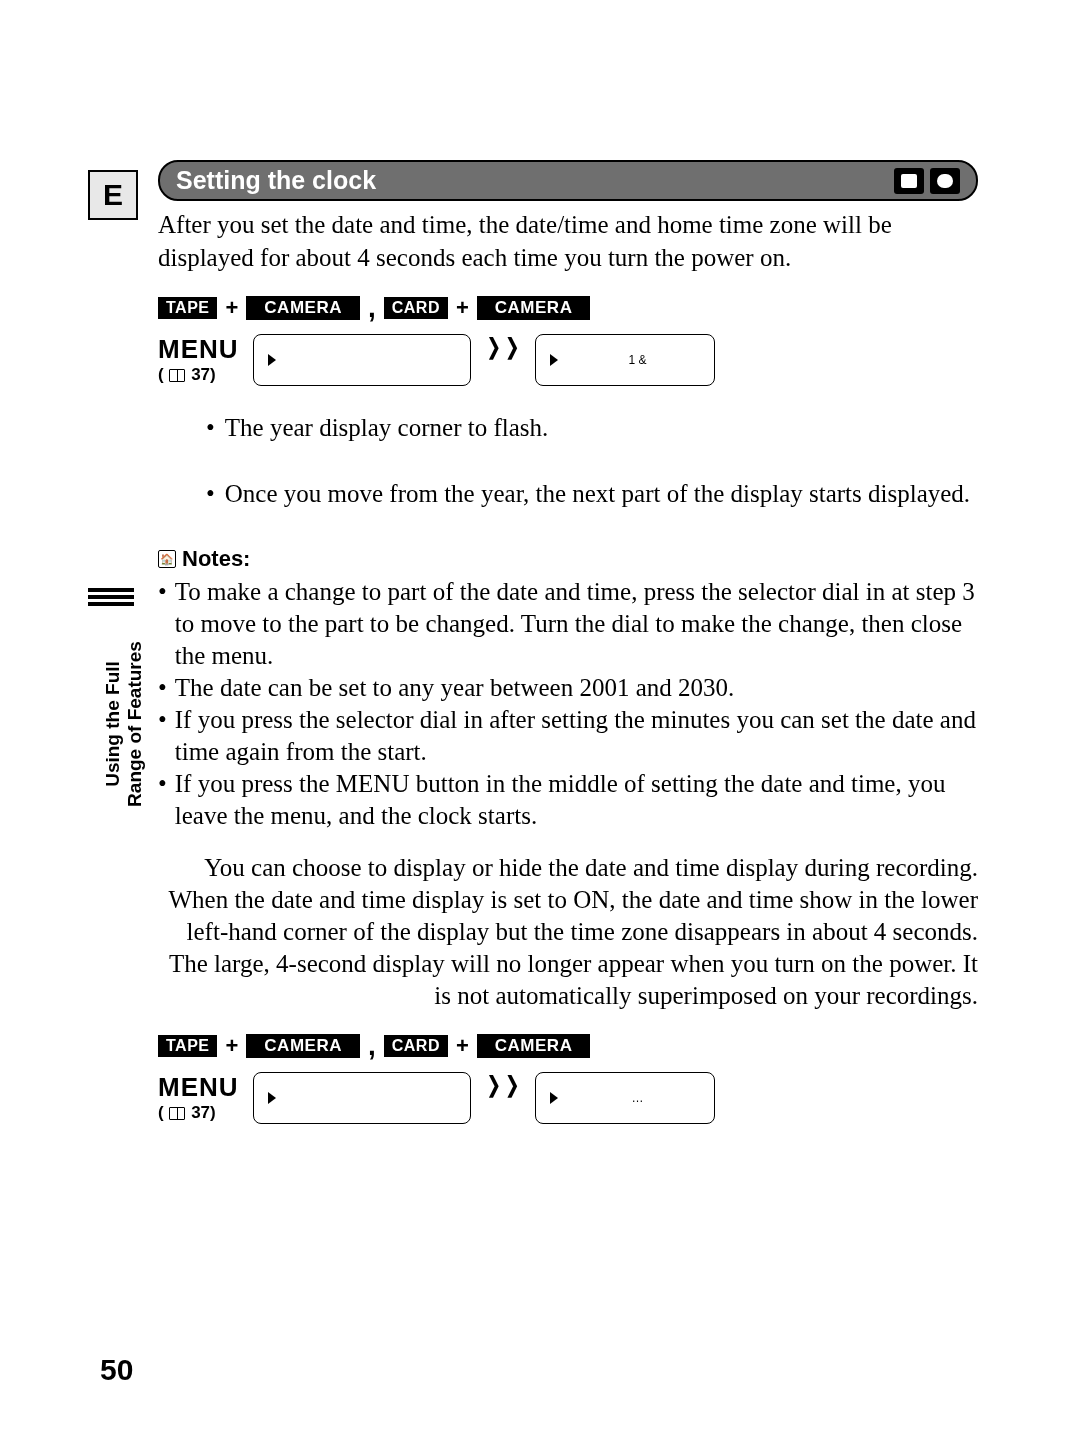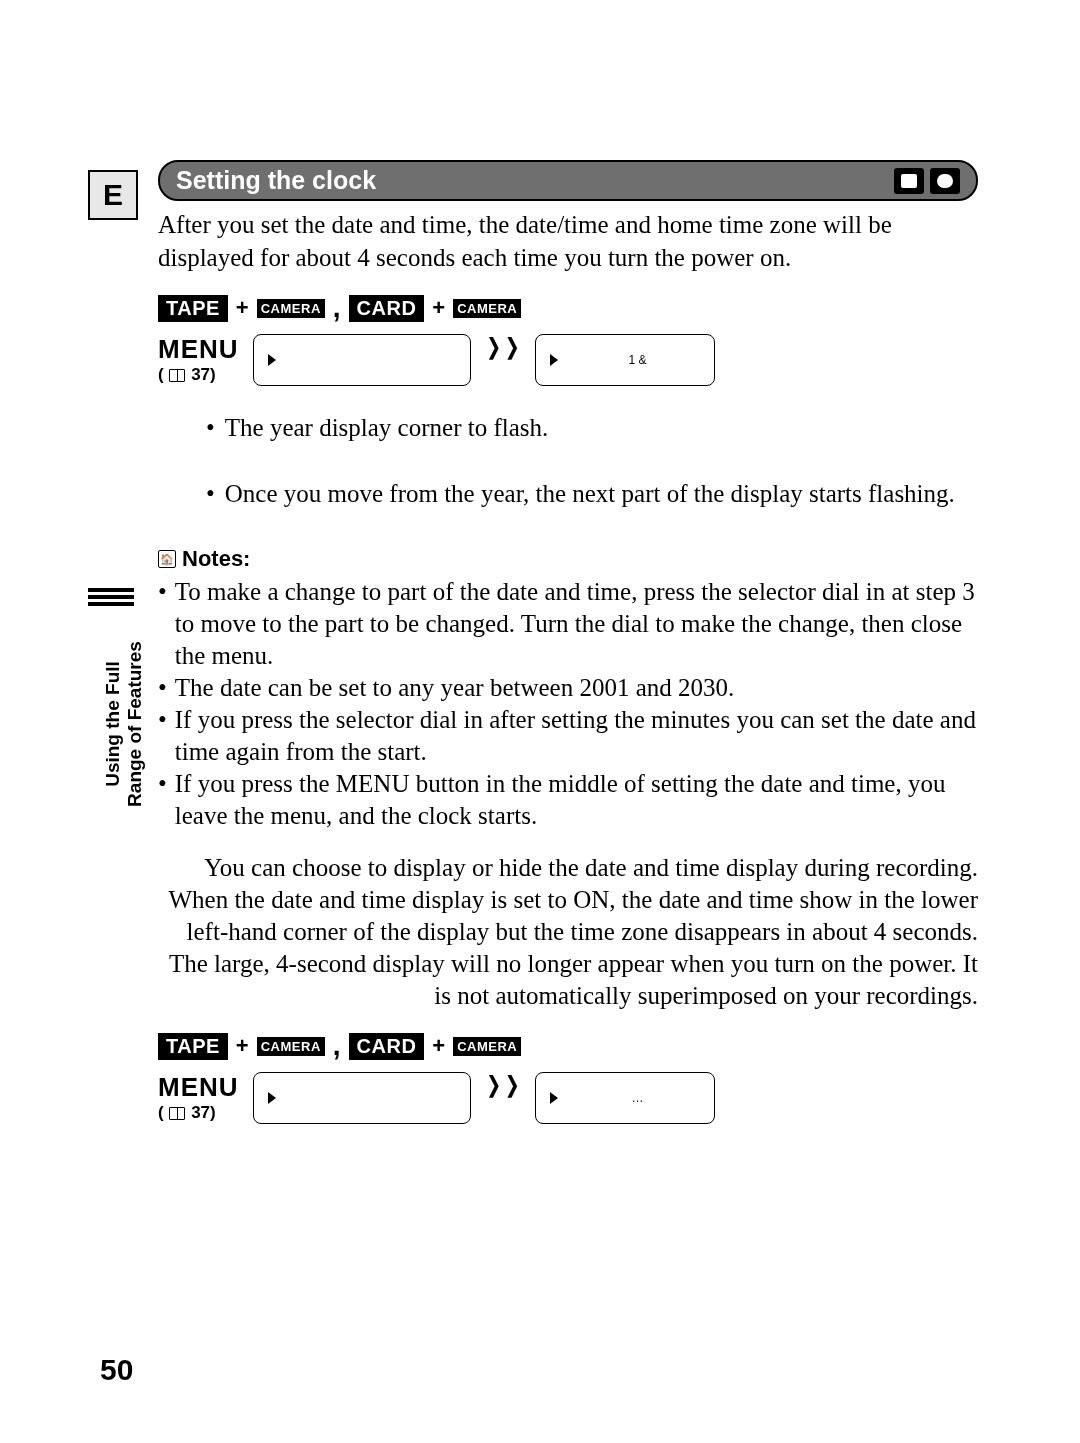--- a/index.html
+++ b/index.html
@@ -10,22 +10,22 @@
   .sidebar-lines { width: 46px; border-top: 4px solid #000; border-bottom: 4px solid #000; height: 18px; position: relative; }
   .sidebar-lines::before { content:""; position:absolute; top:3px; left:0; right:0; border-top:4px solid #000; }
   .sidebar-text { transform: rotate(-90deg); transform-origin: left top; position: absolute; top: 236px; left: 14px; font-family: Arial, sans-serif; font-weight: bold; font-size: 19px; white-space: nowrap; text-align: center; width: 200px;}
   .content { margin-left: 70px; width: 820px; }
   .heading-bar { border: 2px solid #000; border-radius: 20px; background: #6f6f6f; color: #fff; font-family: Arial, sans-serif; font-weight: bold; font-size: 25px; padding: 4px 16px; display: flex; align-items: center; justify-content: space-between; margin-bottom: 8px;}
   .heading-icons { display: flex; gap: 6px; }
   .icon-box { width: 30px; height: 26px; background: #000; border-radius: 3px; display:flex; align-items:center; justify-content:center; position: relative; }
   .icon-inner { width:16px; height:14px; background:#fff; border-radius:2px;}
   .intro { font-size: 25px; line-height: 1.3; margin-bottom: 18px; }
   .badge-row { display: flex; align-items: center; gap: 8px; margin-bottom: 10px; font-family: Arial, sans-serif;}
-  .badge { background: #000; color: #fff; font-weight: bold; font-size: 20px; padding: 2px 8px; letter-spacing: 0.5px;}
-  .badge.sm { font-size: 13px; padding: 2px 4px; }
+  .badge { background: #000; color: #fff; font-weight: bold; font-size: 16px; padding: 2px 8px; letter-spacing: 0.5px;}
+  .badge.sm { font-size: 17px; padding: 2px 18px; }
   .plus { font-size: 22px; font-weight: bold; }
   .comma { font-size: 28px; font-weight: bold; }
   .menu-row { display: flex; align-items: flex-start; gap: 14px; margin-bottom: 28px;}
   .menu-label { font-family: Arial, sans-serif; }
   .menu-word { font-weight: 900; font-size: 26px; letter-spacing: 1px; }
   .menu-ref { font-size: 17px; font-weight: bold; }
   .book-icon { display: inline-block; width: 16px; height: 13px; border: 1.5px solid #000; border-radius: 1px; position: relative; top: 2px; margin: 0 1px;}
   .book-icon::after { content:""; position:absolute; left:50%; top:0; bottom:0; border-left:1.5px solid #000;}
   .menu-box { border: 1.5px solid #000; border-radius: 8px; height: 52px; display: flex; align-items: center; padding: 0 14px; font-family: Arial, sans-serif; font-size: 14px; gap: 10px; min-width: 0;}
   .menu-box.w1 { width: 218px; }
@@ -93,21 +93,21 @@
         <span class="tri"></span>
         <span style="flex:1;text-align:center;font-size:12px;">1 &amp;</span>
       </div>
     </div>
 
     <div class="step-list">
       <div class="li">
           <span>The year display corner to flash.</span>
         </div>
       <div class="li">
-          <span>Once you move from the year, the next part of the display starts flashing.</span>
+          <span>Once you move from the year, the next part of the display starts displayed.</span>
         </div>
     </div>
 
     <div class="notes-head">
       <span class="lock-icon">🏠</span>
       <span>Notes:</span>
     </div>
     <div class="notes-list">
       <div class="nli">
           <span>To make a change to part of the date and time, press the selector dial in at step 3 to move to the part to be changed. Turn the dial to make the change, then close the menu.</span>

